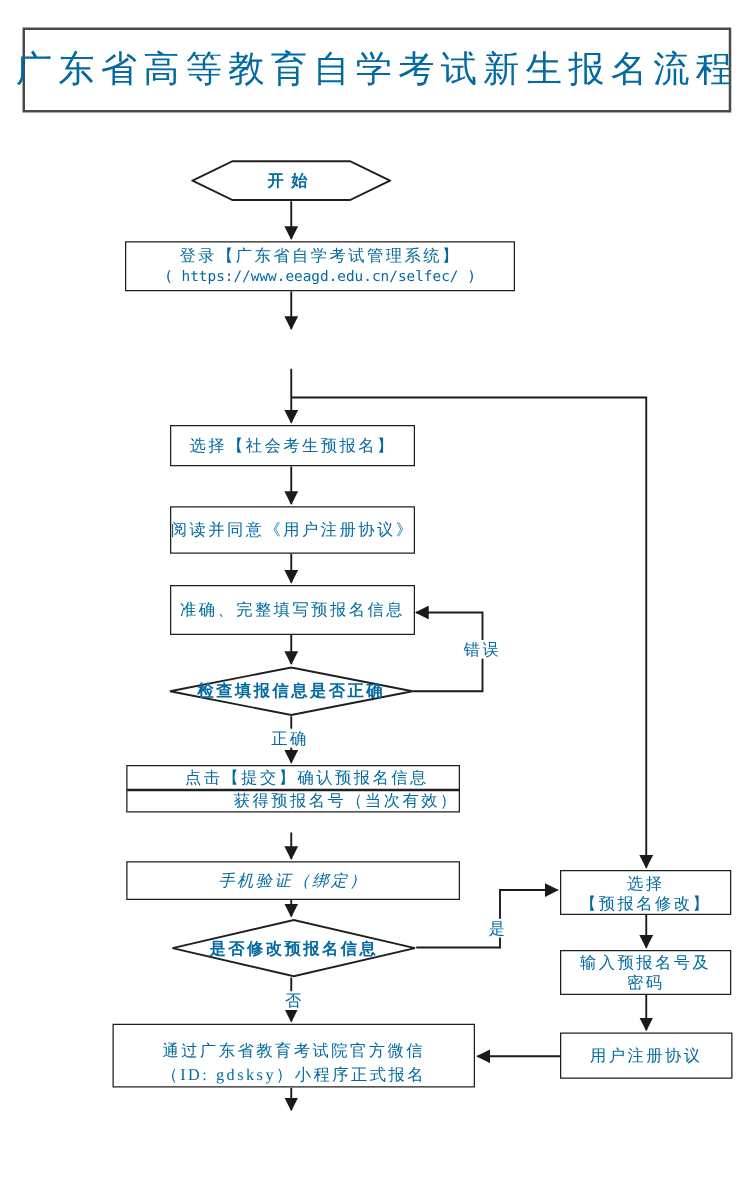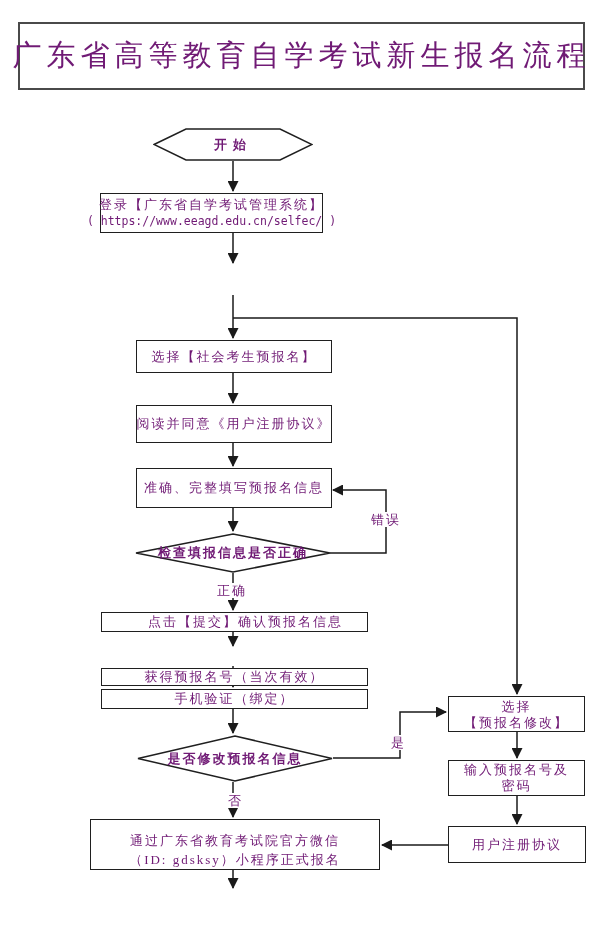--- a/index.html
+++ b/index.html
@@ -1,18 +1,18 @@
 <!DOCTYPE html>
 <html><head>
 <meta charset="utf-8">
 <style>
   html,body{margin:0;padding:0;background:#fff;}
   .canvas{
     position:relative;width:602px;height:945px;background:#ffffff;
-    font-family:"Liberation Serif","DejaVu Serif",serif;color:#701a75;
+    font-family:"Liberation Serif","DejaVu Serif",serif;color:#0369a1;
     overflow:hidden;
   }
   .connectors{position:absolute;left:0;top:0;width:602px;height:945px;}
   .node{
     position:absolute;box-sizing:border-box;background:#fff;
     border:1.5px solid #1f1f1f;
     display:flex;flex-direction:column;align-items:center;justify-content:center;
     text-align:center;font-size:13px;letter-spacing:2px;line-height:16px;
     white-space:nowrap;
   }
@@ -67,21 +67,21 @@
 
   <div class="title-box">广东省高等教育自学考试新生报名流程</div>
 
   <div class="node shaped" style="left:153px;top:128px;width:160px;height:33px;">
     <svg viewBox="0 0 160 33" preserveAspectRatio="none">
       <polygon points="1,16.5 33,1 127,1 159,16.5 127,32 33,32" fill="#fff" stroke="#1f1f1f" stroke-width="1.5" vector-effect="non-scaling-stroke"></polygon>
     </svg>
     <span class="stext" style="letter-spacing:6px;">开始</span>
   </div>
 
-  <div class="node" style="left:100px;top:193px;width:223px;height:40px;">
+  <div class="node" style="left:100px;top:193px;width:312px;height:40px;">
     <div>登录【广东省自学考试管理系统】</div>
     <div class="url-line">( https://www.eeagd.edu.cn/selfec/ )</div>
   </div>
 
 
   <div class="node" style="left:136px;top:340px;width:196px;height:33px;">
     <div>选择【社会考生预报名】</div>
   </div>
 
   <div class="node" style="left:136px;top:405px;width:196px;height:38px;">
@@ -96,25 +96,25 @@
     <svg viewBox="0 0 196 40" preserveAspectRatio="none">
       <polygon points="1,20 98,1 195,20 98,39" fill="#fff" stroke="#1f1f1f" stroke-width="1.5" vector-effect="non-scaling-stroke"></polygon>
     </svg>
     <span class="stext">检查填报信息是否正确</span>
   </div>
 
   <div class="node" style="left:101px;top:612px;width:267px;height:20px;padding-left:22px;">
     <div>点击【提交】确认预报名信息</div>
   </div>
 
-  <div class="node" style="left:101px;top:668px;width:267px;height:18px;">
+  <div class="node" style="left:101px;top:632px;width:267px;height:18px;align-items:flex-end;">
     <div>获得预报名号（当次有效）</div>
   </div>
 
-  <div class="node" style="left:101px;top:689px;width:267px;height:20px;">
+  <div class="node" style="left:101px;top:689px;width:267px;height:31px;font-style:italic;">
     <div>手机验证（绑定）</div>
   </div>
 
   <div class="node shaped" style="left:137px;top:735px;width:196px;height:47px;">
     <svg viewBox="0 0 196 47" preserveAspectRatio="none">
       <polygon points="1,23.5 98,1 195,23.5 98,46" fill="#fff" stroke="#1f1f1f" stroke-width="1.5" vector-effect="non-scaling-stroke"></polygon>
     </svg>
     <span class="stext">是否修改预报名信息</span>
   </div>
 

